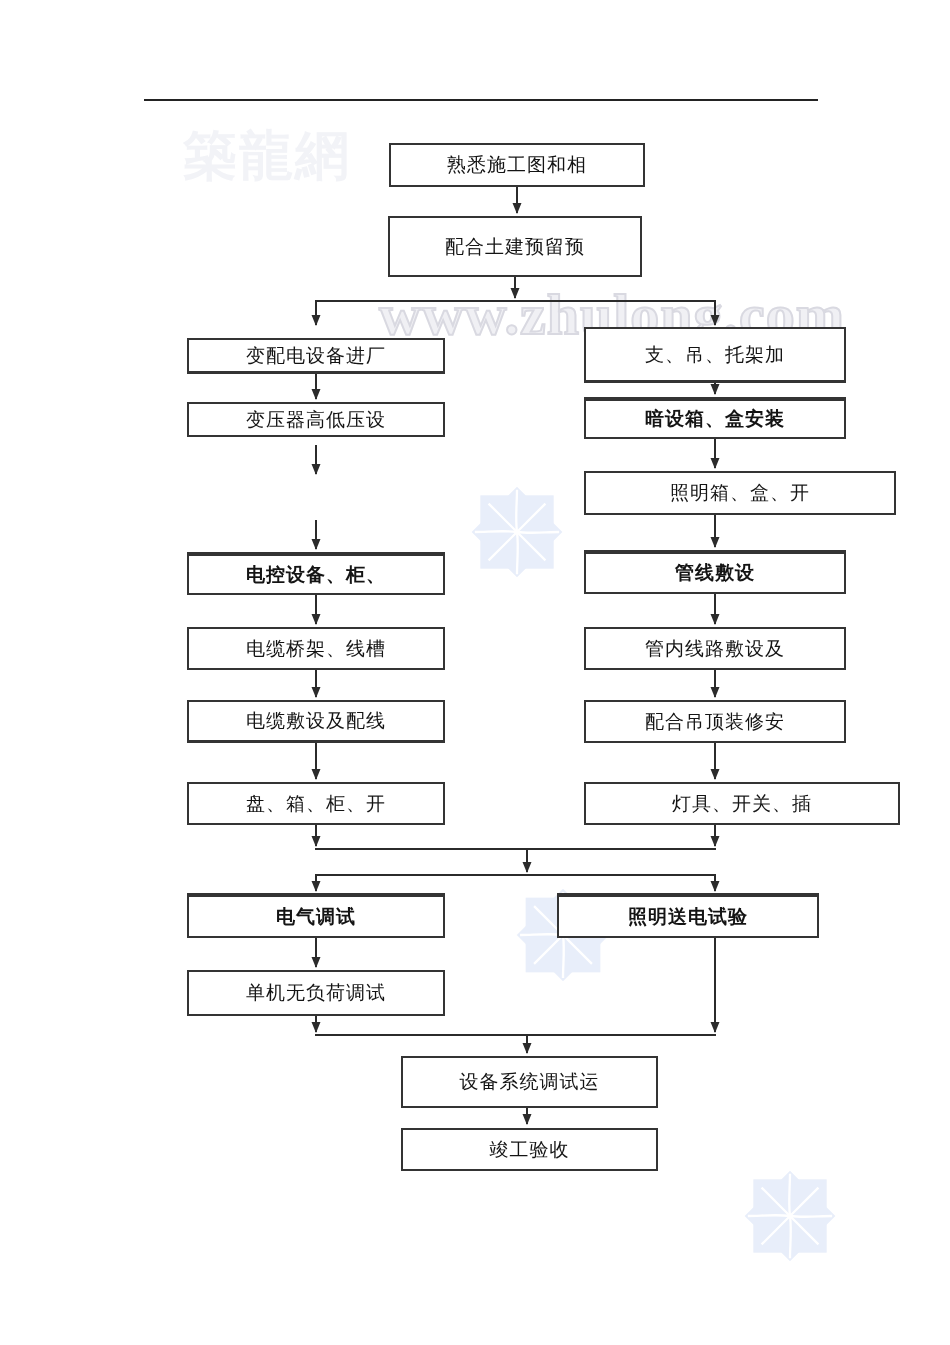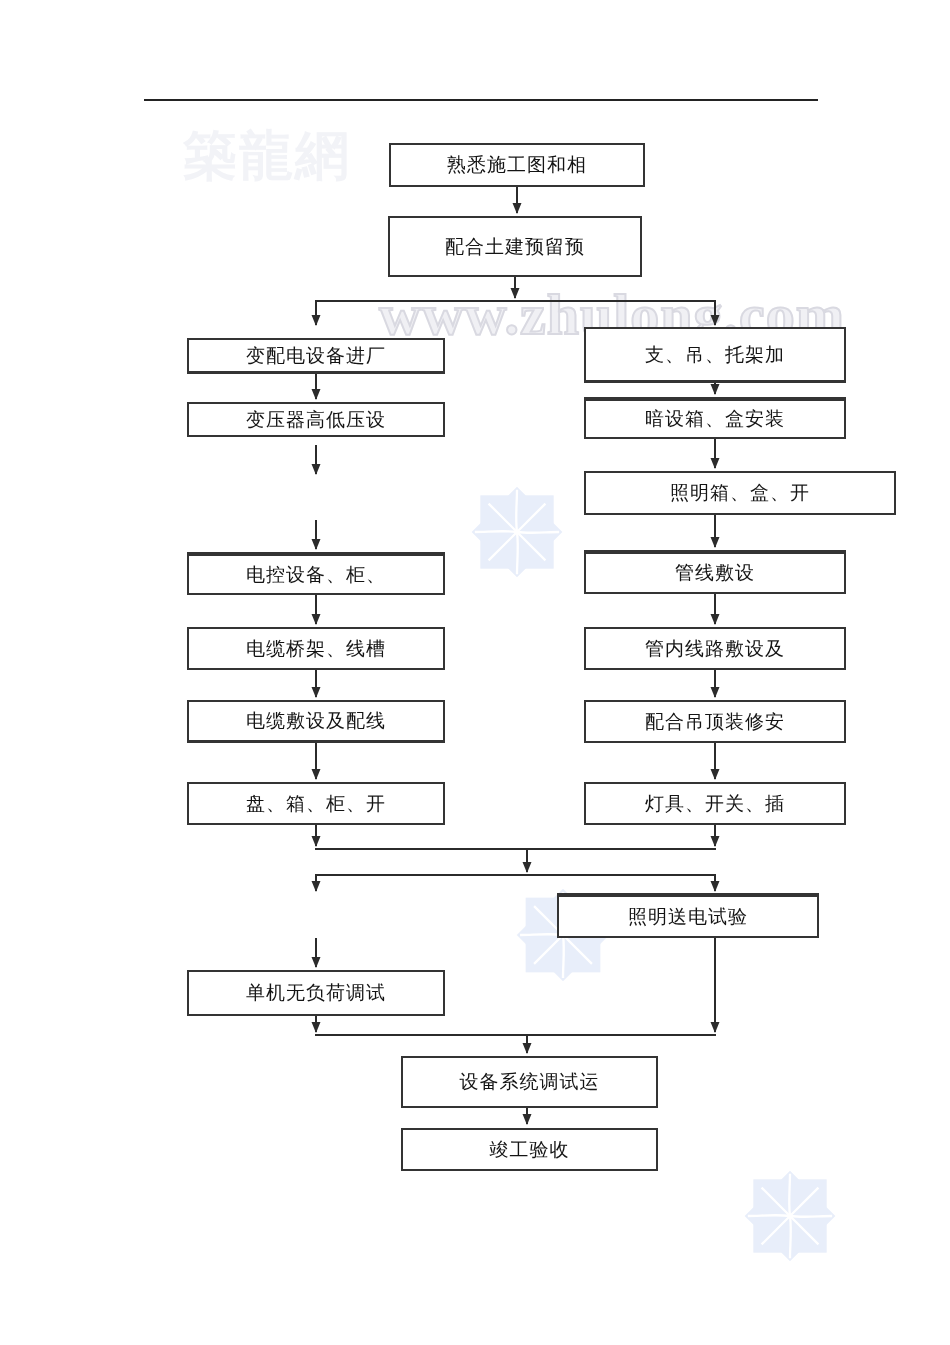--- a/index.html
+++ b/index.html
@@ -8,21 +8,21 @@
   .hrule{position:absolute;left:144px;top:99px;width:674px;height:2px;background:#232323;}
   .wm-cjk{position:absolute;left:183px;top:120px;font-size:54px;font-weight:bold;
           color:#f2f3f7;letter-spacing:2px;z-index:1;white-space:nowrap;}
   .wm-url{position:absolute;left:356px;top:281px;font-size:58px;font-weight:bold;
           color:#f0f0f4;-webkit-text-stroke:2px #d9d9e1;letter-spacing:1px;z-index:1;white-space:nowrap;margin-left:23px;}
   .flower{position:absolute;z-index:1;}
   .connectors{position:absolute;left:0;top:0;z-index:2;}
   .node{position:absolute;box-sizing:border-box;border:2px solid #343434;background:#ffffff;
         display:flex;align-items:center;justify-content:center;z-index:3;
         font-size:19px;color:#141414;letter-spacing:1px;white-space:nowrap;}
-  .bt4{border-top-width:4px;}
+  .bt4{border-top-width:4px;font-weight:bold;}
   .bb3{border-bottom-width:3px;}
 </style>
 </head>
 <body>
 
 <div class="canvas">
 
   <div class="hrule"></div>
 
   <div class="wm-cjk">築龍網</div>
@@ -167,24 +167,27 @@
   </div>
   <div class="node bt4" style="left:584px;top:550px;width:262px;height:44px">
     <span>管线敷设</span>
   </div>
   <div class="node" style="left:584px;top:627px;width:262px;height:43px">
     <span>管内线路敷设及</span>
   </div>
   <div class="node" style="left:584px;top:700px;width:262px;height:43px">
     <span>配合吊顶装修安</span>
   </div>
-  <div class="node" style="left:584px;top:782px;width:262px;height:43px">
+  <div class="node" style="left:584px;top:782px;width:316px;height:43px">
     <span>灯具、开关、插</span>
   </div>
 
+  <div class="node bt4" style="left:187px;top:893px;width:258px;height:45px">
+    <span>电气调试</span>
+  </div>
   <div class="node bt4" style="left:557px;top:893px;width:262px;height:45px">
     <span>照明送电试验</span>
   </div>
   <div class="node" style="left:187px;top:970px;width:258px;height:46px">
     <span>单机无负荷调试</span>
   </div>
 
   <div class="node" style="left:401px;top:1056px;width:257px;height:52px">
     <span>设备系统调试运</span>
   </div>

